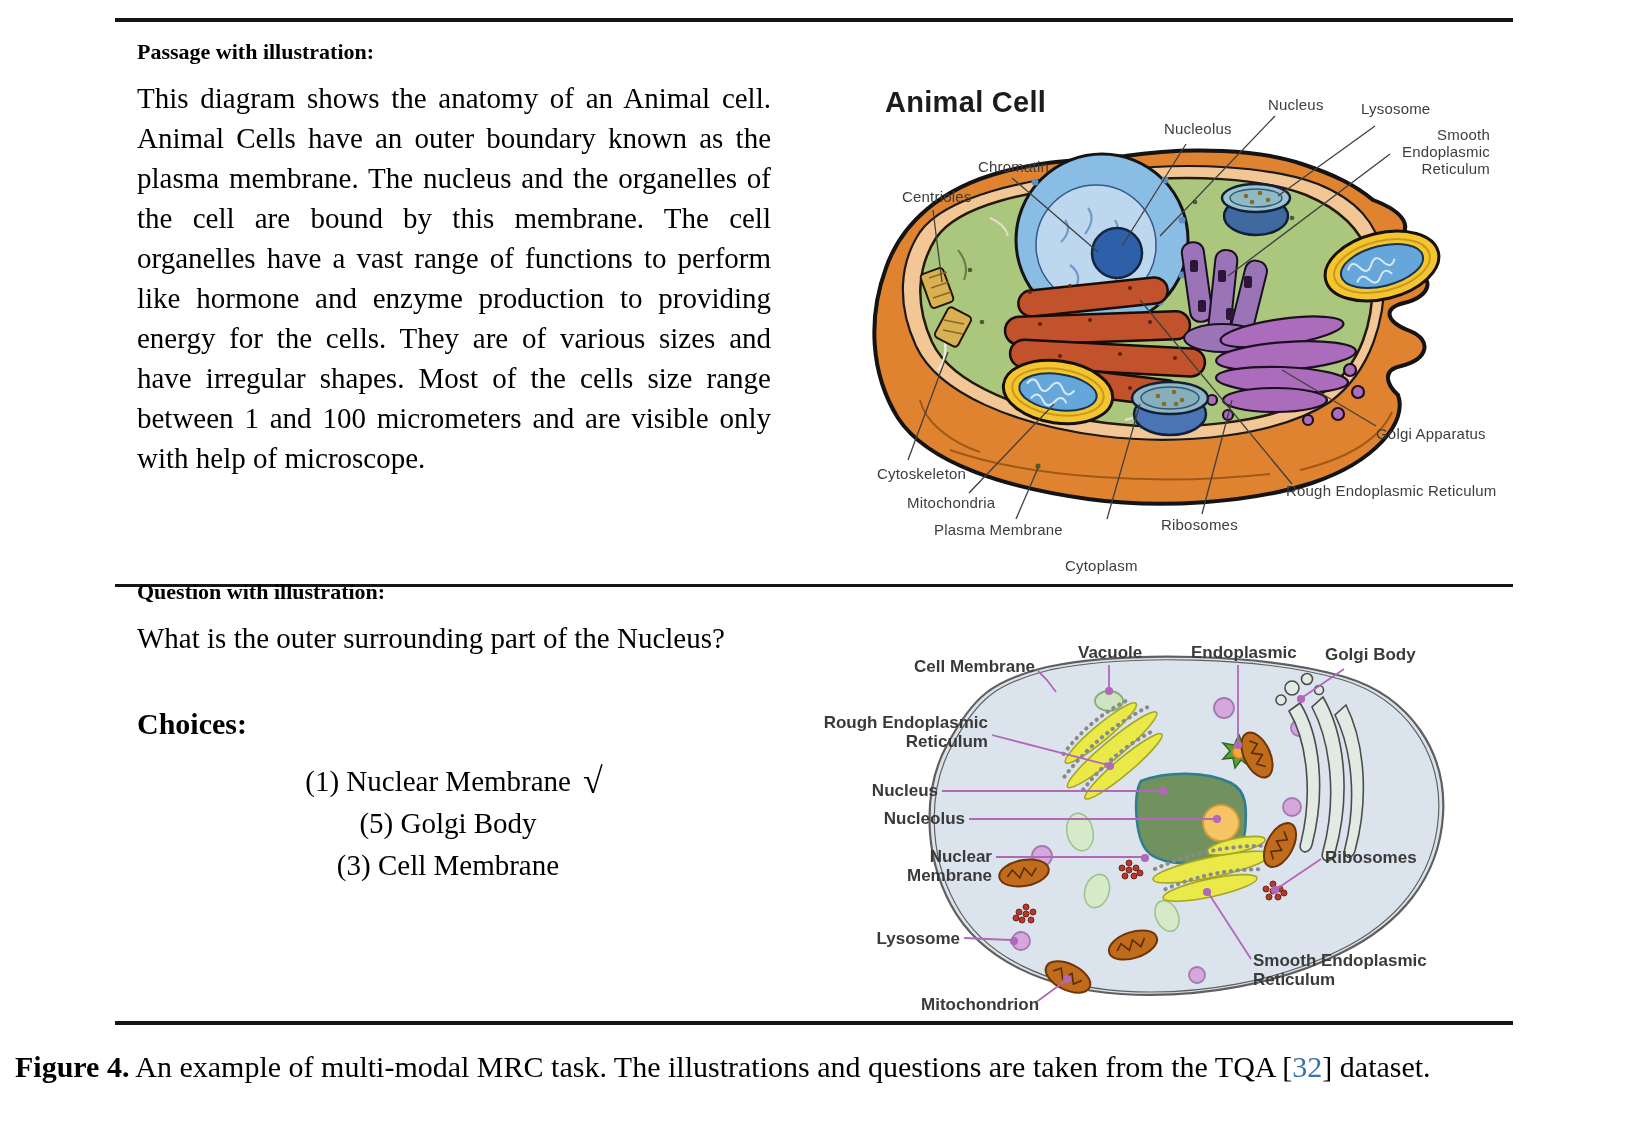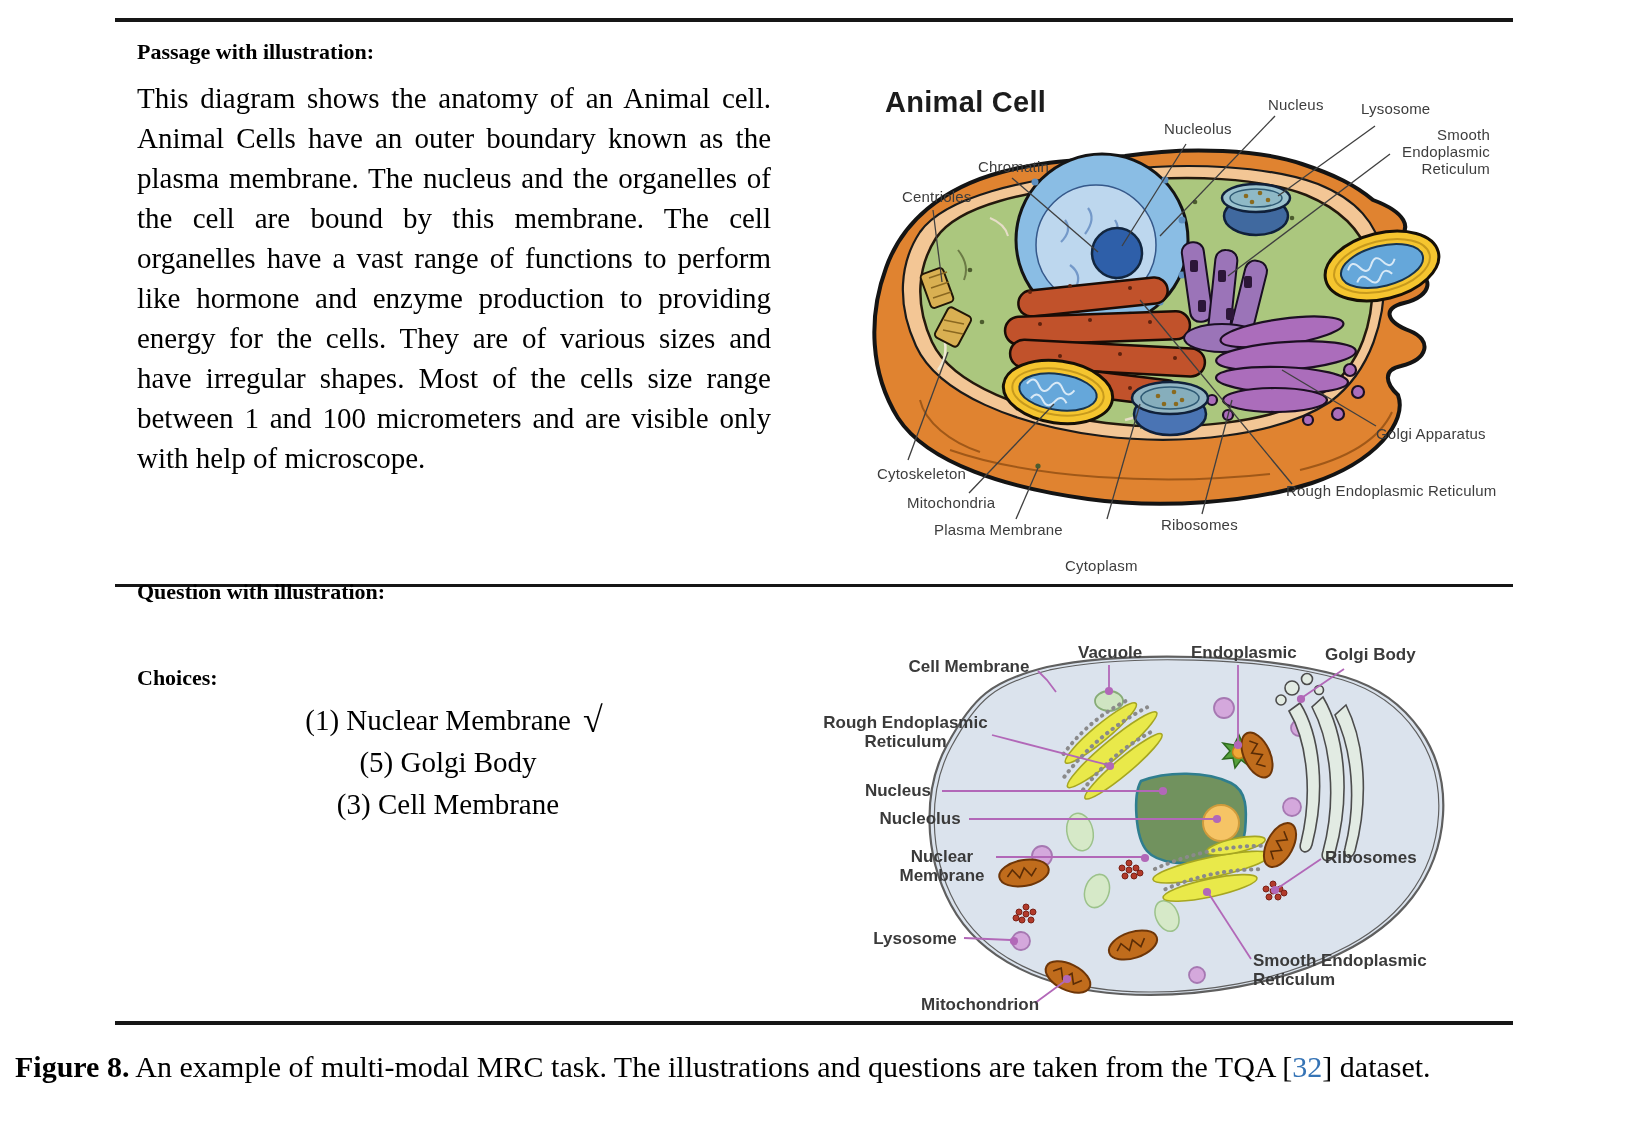--- a/index.html
+++ b/index.html
@@ -7,35 +7,35 @@
         font-family:"Liberation Serif",serif;color:#000;}
   .rule{position:absolute;left:115px;width:1398px;background:#161616;}
   .rule.r1{top:18px;height:4px;}
   .rule.r2{top:584px;height:3px;}
   .rule.r3{top:1021px;height:4px;}
 
   .textcol{position:absolute;left:137px;width:634px;}
   .textcol h3{margin:0 0 6px 0;font-size:22px;font-weight:bold;line-height:40px;}
   .body-text{font-size:29px;line-height:40px;text-align:justify;margin:0;}
   .q-text{font-size:29px;line-height:40px;text-align:justify;margin:0;}
-  .choices-head{margin:46px 0 0 0;font-size:22px;font-weight:bold;line-height:40px;}
+  .choices-head{margin:46px 0 15px 0;font-size:30px;font-weight:bold;line-height:40px;}
   .choice{font-size:29px;line-height:40px;text-align:center;}
   .choice .mark{font-size:36px;margin-left:12px;position:relative;top:2px;}
 
   .fig{position:absolute;}
   .fig svg{position:absolute;left:0;top:0;}
   .f1label{position:absolute;font-family:"Liberation Sans",sans-serif;font-size:15px;
            color:#3d3d3d;white-space:nowrap;letter-spacing:.2px;}
   .f1label.wrap{white-space:normal;}
   .f1title{position:absolute;font-family:"Liberation Sans",sans-serif;font-size:29px;
            font-weight:bold;color:#1c1c1c;letter-spacing:.3px;}
   .f2label{position:absolute;font-family:"Liberation Sans",sans-serif;font-size:17px;
            font-weight:bold;color:#3a3a3a;line-height:19px;white-space:nowrap;}
   .f2label.wrap{white-space:normal;}
-  .f2label.right{text-align:center;}
+  .f2label.right{text-align:right;}
   .f2label.center{text-align:center;}
 
   .caption{position:absolute;left:15px;top:1040px;width:1606px;font-size:30px;
            line-height:53px;text-align:justify;}
   .caption b{font-weight:bold;}
   .ref-num{color:#3573b5;}
 </style>
 </head>
 <body>
 
@@ -236,20 +236,21 @@
     <div class="f1label" style="left:456px;top:412px;">Rough Endoplasmic Reticulum</div>
     <div class="f1label" style="left:331px;top:446px;">Ribosomes</div>
     <div class="f1label" style="left:235px;top:450px;margin-top:37px;">Cytoplasm</div>
     <div class="f1label" style="left:104px;top:451px;">Plasma Membrane</div>
     <div class="f1label" style="left:77px;top:424px;">Mitochondria</div>
     <div class="f1label" style="left:47px;top:395px;">Cytoskeleton</div>
   </div>
 
   <div class="textcol" style="top:572px;">
     <h3>Question with illustration:</h3>
+    <p class="q-text">What is the outer surrounding part of the Nucleus?</p>
     <div class="choices-head">Choices:</div>
     <div class="choice"><span>(1) Nuclear Membrane</span><span class="mark">√</span></div>
     <div class="choice"><span>(5) Golgi Body</span><span class="mark"></span></div>
     <div class="choice"><span>(3) Cell Membrane</span><span class="mark"></span></div>
   </div>
 
   <div class="fig" style="left:795px;top:595px;width:830px;height:424px;">
     <svg width="830" height="424" viewBox="0 0 830 424">
 
       <g>
@@ -404,16 +405,16 @@
     <div class="f2label right" style="left:63px;top:186px;width:80px;">Nucleus</div>
     <div class="f2label right" style="left:80px;top:214px;width:90px;">Nucleolus</div>
     <div class="f2label right wrap" style="left:97px;top:252px;width:100px;">Nuclear Membrane</div>
     <div class="f2label right" style="left:75px;top:334px;width:90px;">Lysosome</div>
     <div class="f2label center" style="left:126px;top:400px;width:114px;">Mitochondrion</div>
     <div class="f2label" style="left:530px;top:253px;">Ribosomes</div>
     <div class="f2label wrap" style="left:458px;top:356px;width:185px;">Smooth Endoplasmic Reticulum</div>
   </div>
 
   <div class="caption">
-    <b>Figure 8.</b><span> An example of multi-modal MRC task. The illustrations and questions are taken from the TQA </span><span>[</span><span class="ref-num">32</span><span>]</span><span> dataset.</span>
+    <b>Figure 4.</b><span> An example of multi-modal MRC task. The illustrations and questions are taken from the TQA </span><span>[</span><span class="ref-num">32</span><span>]</span><span> dataset.</span>
   </div>
 
 </div>
 
 </body></html>

